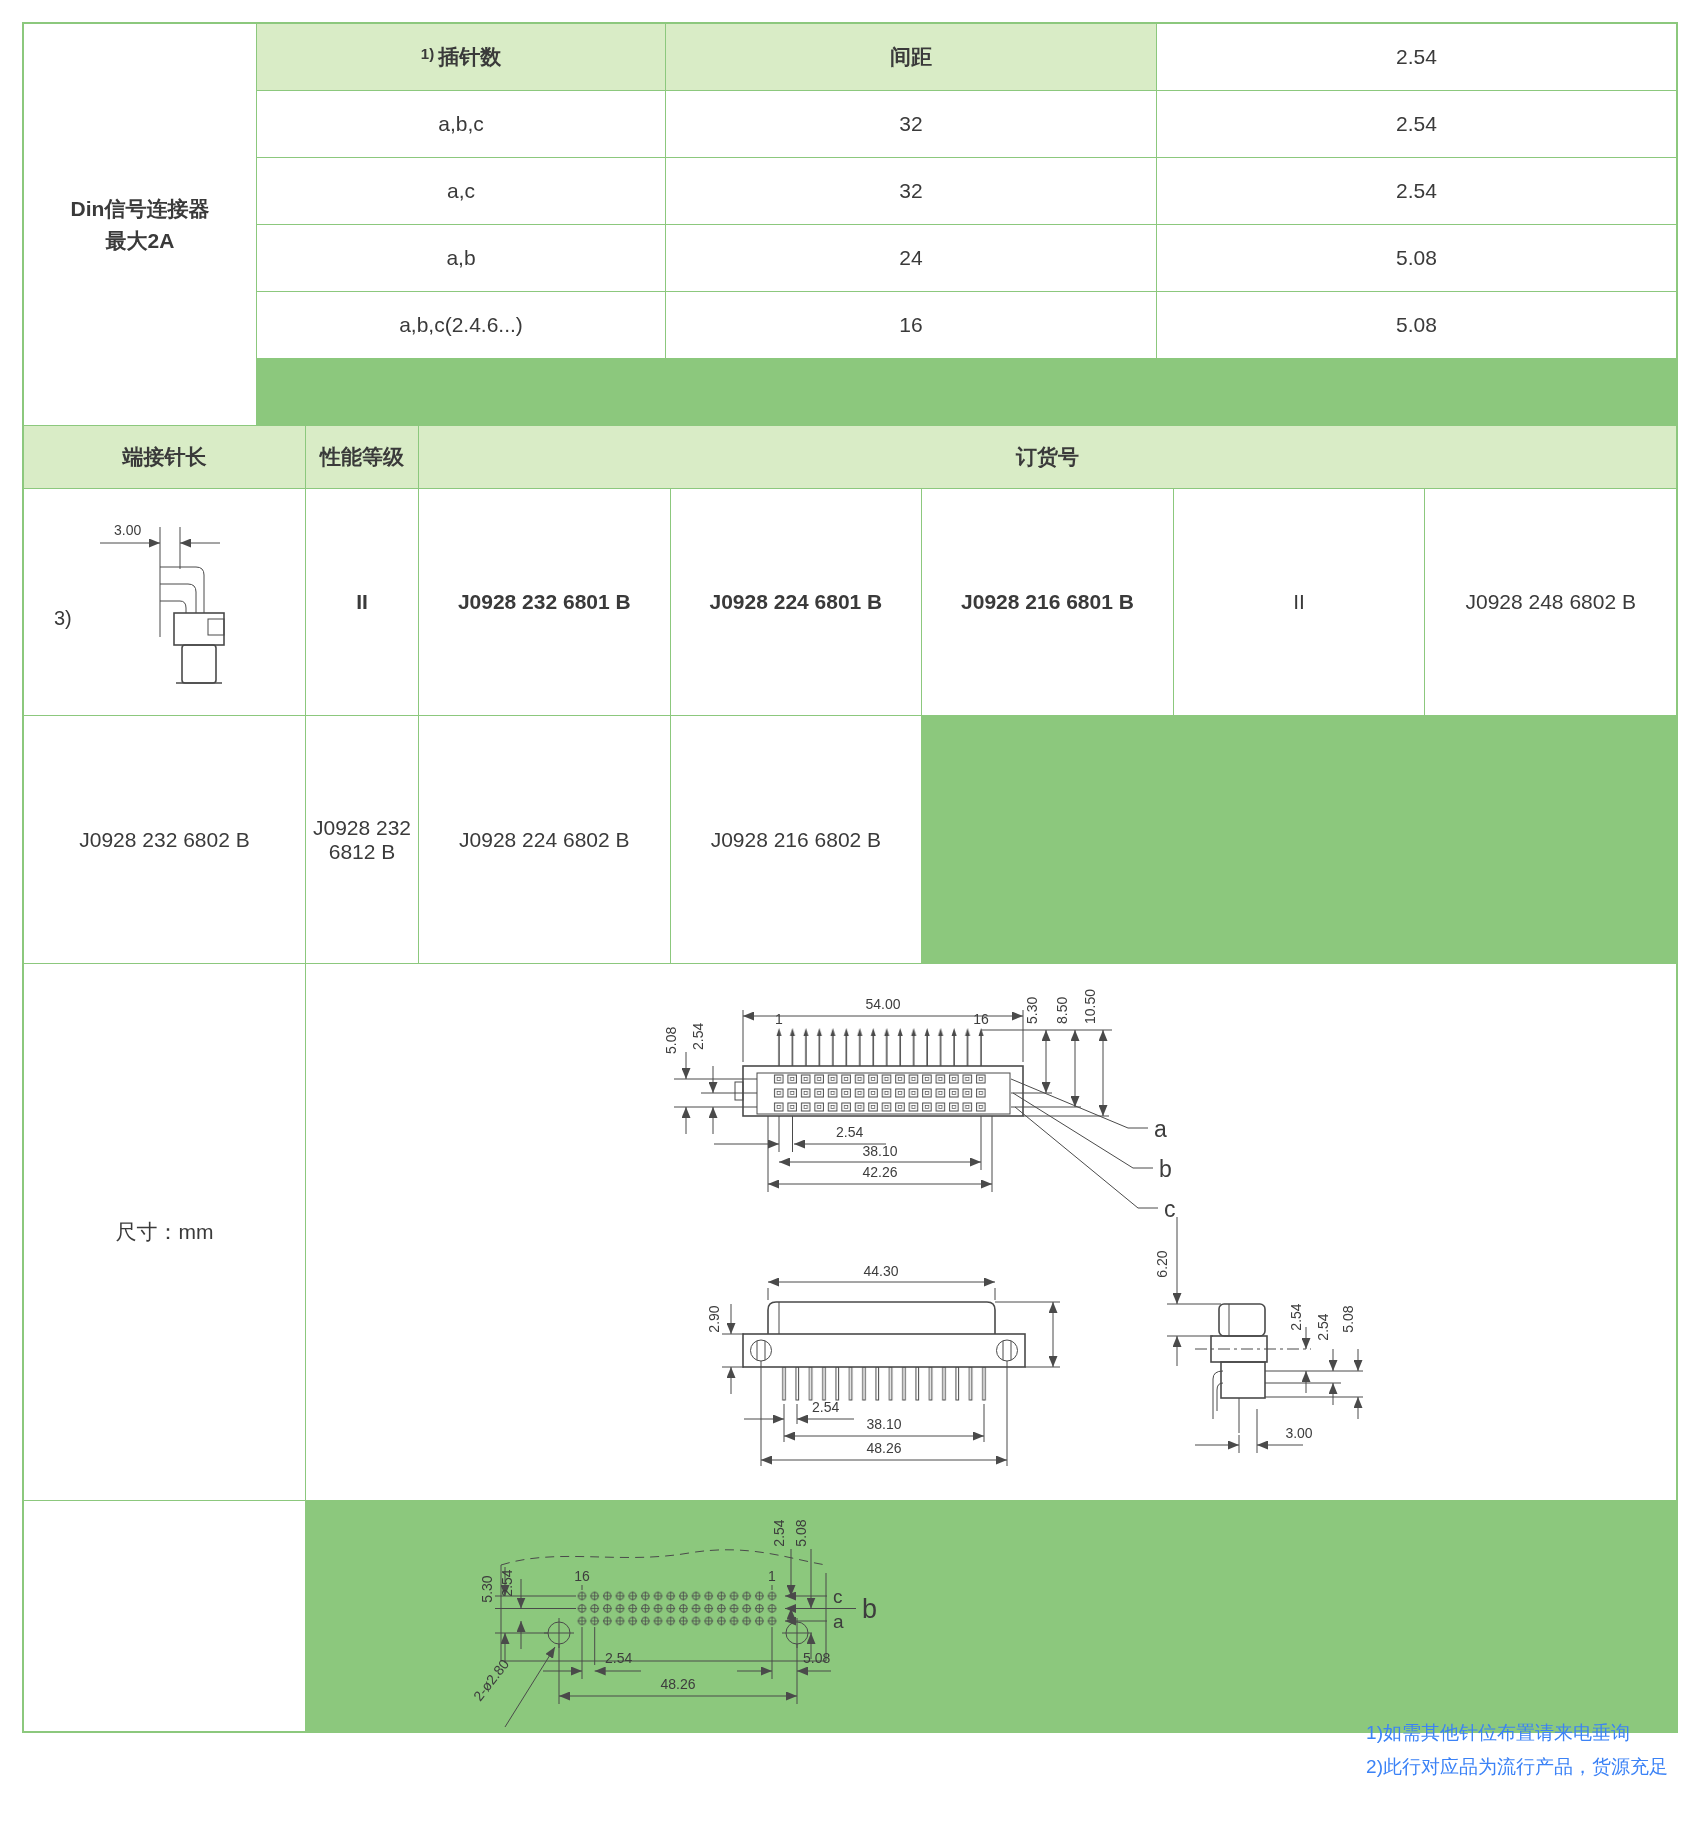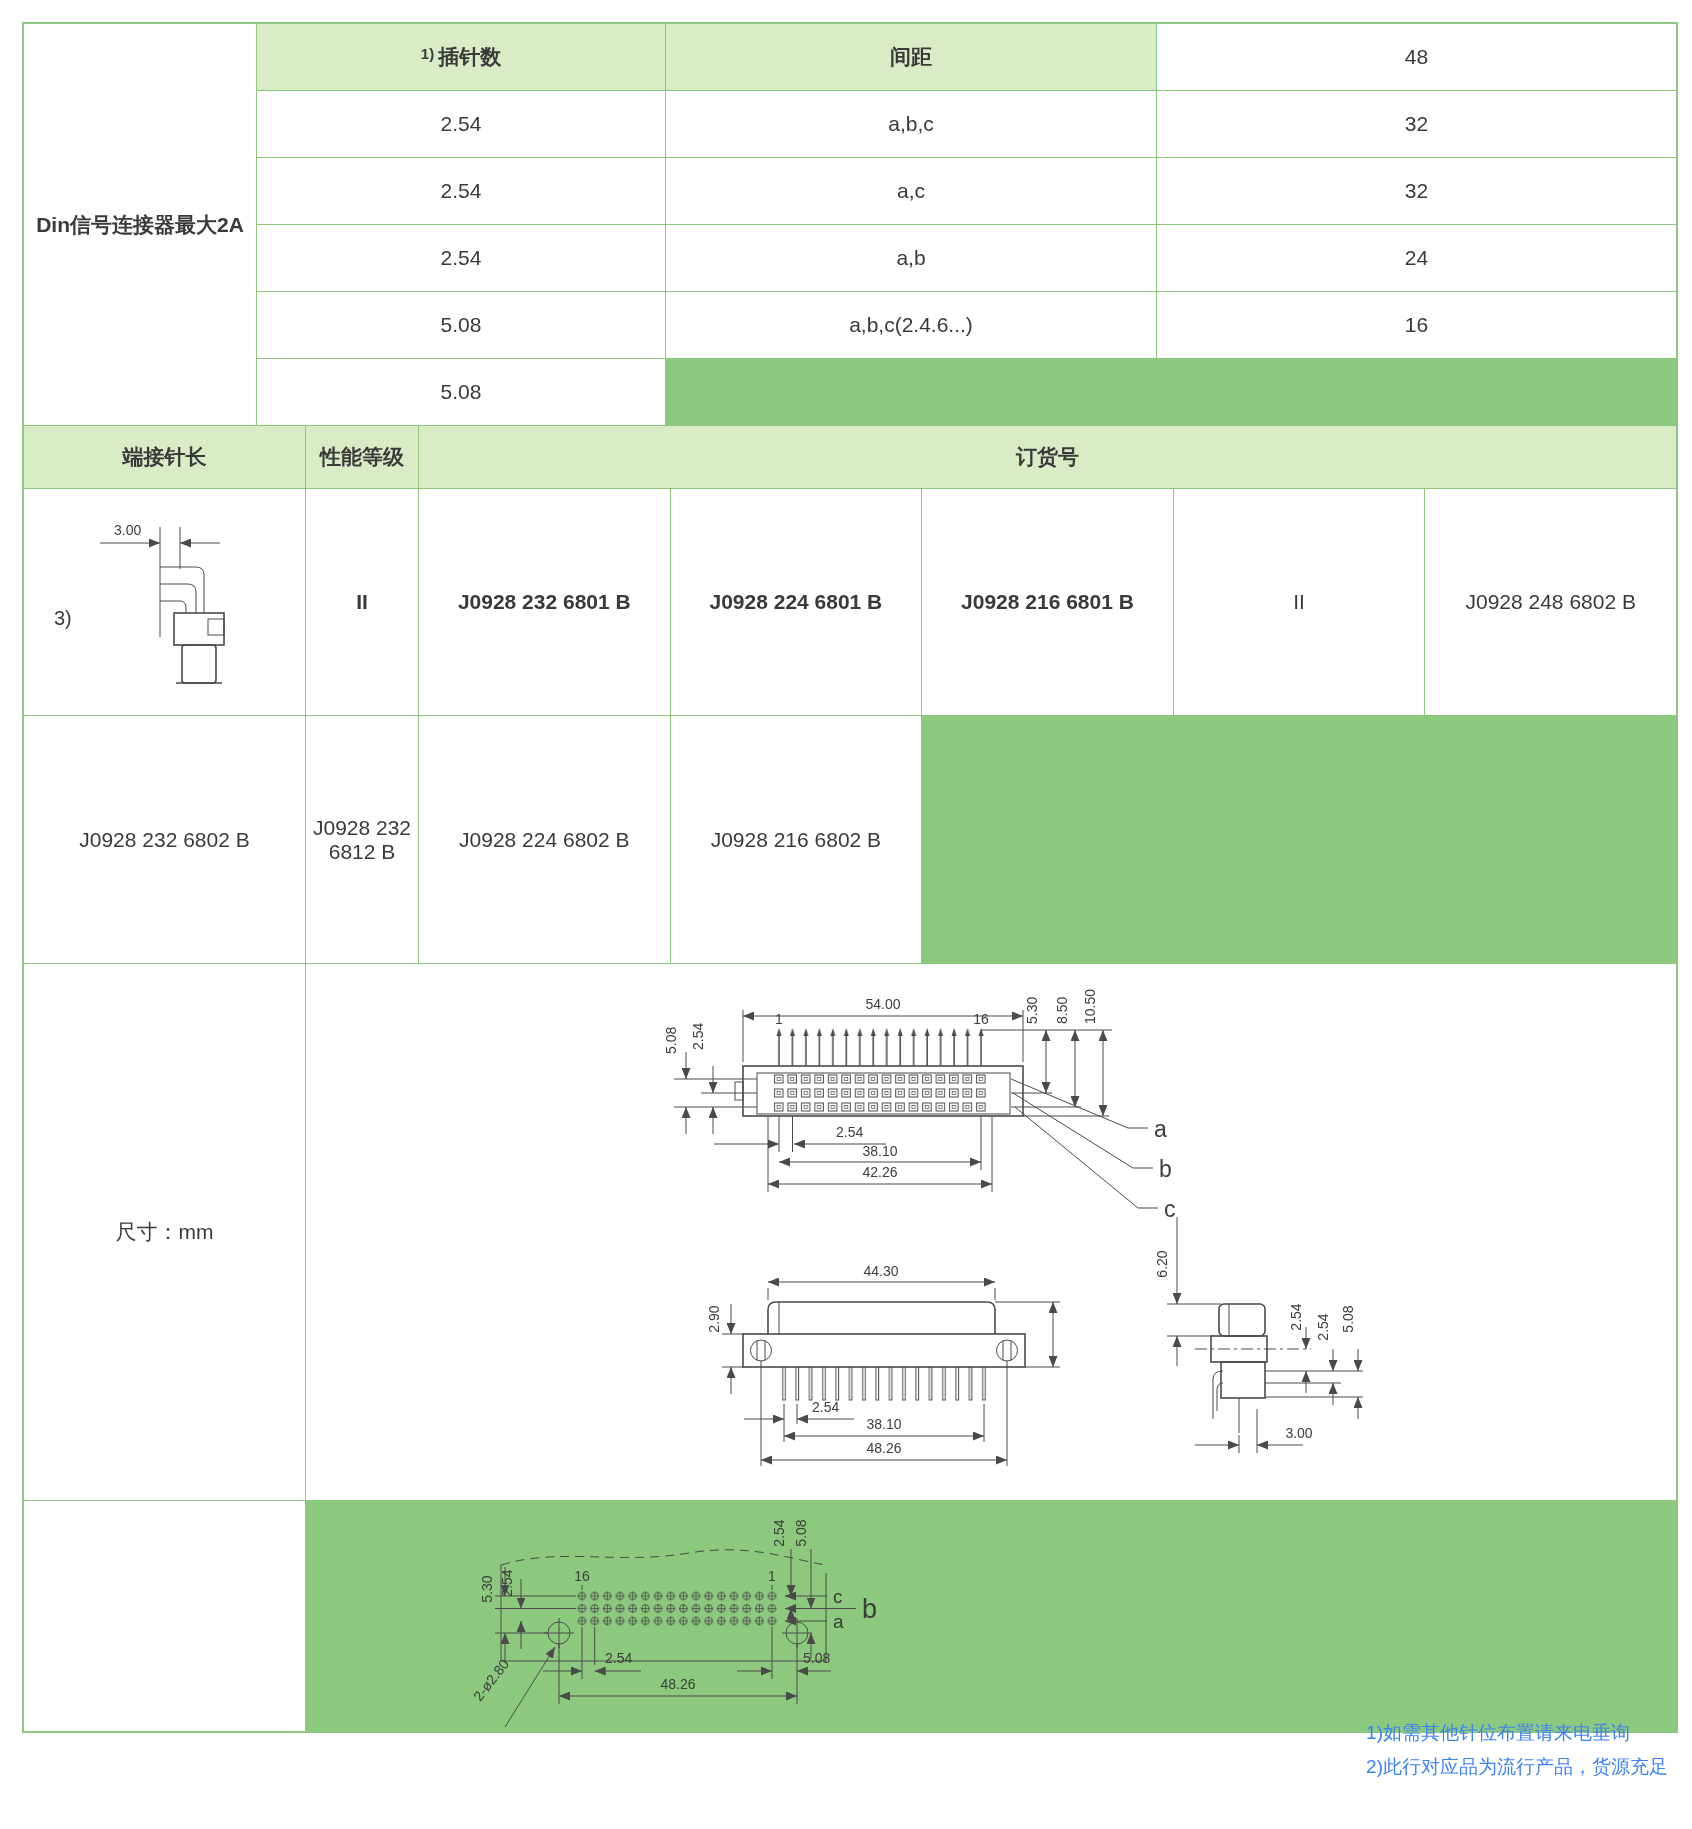--- a/index.html
+++ b/index.html
@@ -6,21 +6,21 @@
   body{width:1692px;height:1829px;position:relative;font-family:"Liberation Sans","DejaVu Sans",sans-serif;color:#3a3a3a;}
   .table{position:absolute;left:22px;top:22px;width:1652px;border:2px solid #8cc87d;background:#8cc87d;display:flex;flex-direction:column;gap:1px;}
   .g{display:grid;gap:1px;}
   .s1{grid-template-columns:232px 408px 490px 1fr;grid-template-rows:66px repeat(5,66px);}
   .s2{grid-template-columns:281px 112px 1fr;grid-template-rows:62px;}
   .s3{grid-template-columns:281px 112px repeat(5,1fr);grid-template-rows:226px 247px;}
   .s4{grid-template-columns:281px 1fr;grid-template-rows:536px;}
   .s5{grid-template-columns:281px 1fr;grid-template-rows:230px;}
   .c{background:#fff;display:flex;align-items:center;justify-content:center;font-size:21px;text-align:center;}
   .hd{background:#d9ecc6;font-weight:bold;}
-  .prod{grid-row:1/7;grid-column:1;flex-direction:row;font-weight:bold;line-height:1.5;}
+  .prod{grid-row:1/7;grid-column:1;flex-direction:column;font-weight:bold;line-height:1.5;}
   .sup{font-size:15px;position:relative;top:-4px;margin-right:4px;font-weight:bold;}
   .bold{font-weight:bold;}
   .draw{position:relative;}
   .note3{position:absolute;left:30px;top:118px;font-size:20px;}
   .dw{position:absolute;}
   svg text{font-family:"Liberation Sans","DejaVu Sans",sans-serif;fill:#3d3d3d;font-size:14px;}
   svg .lb{font-size:23px;}
   svg .lbB{font-size:27px;}
   svg .lbS{font-size:19px;}
   .dl{stroke:#4a4a4a;stroke-width:1;fill:none;}
@@ -38,21 +38,20 @@
     <div class="c prod">
       <div>Din信号连接器</div>
       <div>最大2A</div>
     </div>
     <div class="c hd">
       <span class="sup">1)</span>
       <span>插针数</span>
     </div>
     <div class="c hd">间距</div>
 
-    <div class="c">48</div>
     <div class="c">2.54</div>
     <div class="c">a,b,c</div>
 
     <div class="c">32</div>
     <div class="c">2.54</div>
     <div class="c">a,c</div>
 
     <div class="c">32</div>
     <div class="c">2.54</div>
     <div class="c">a,b</div>

